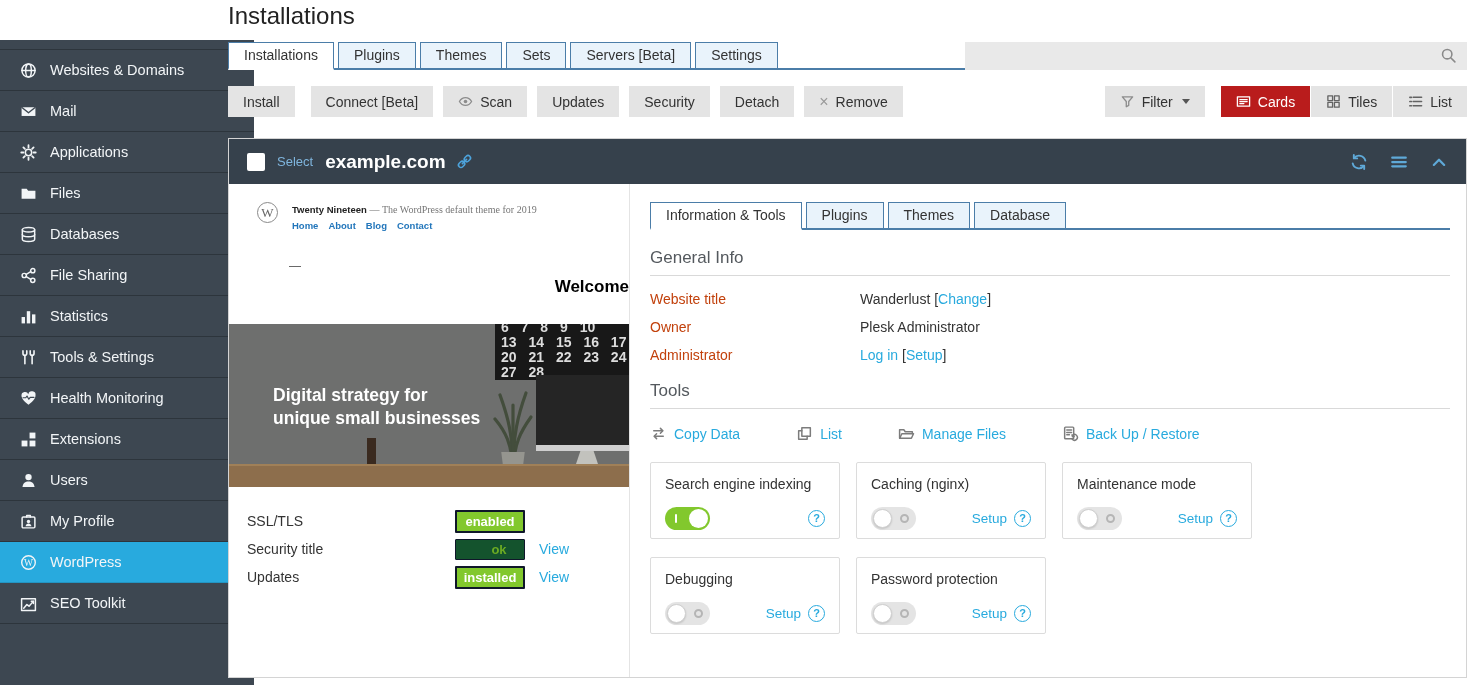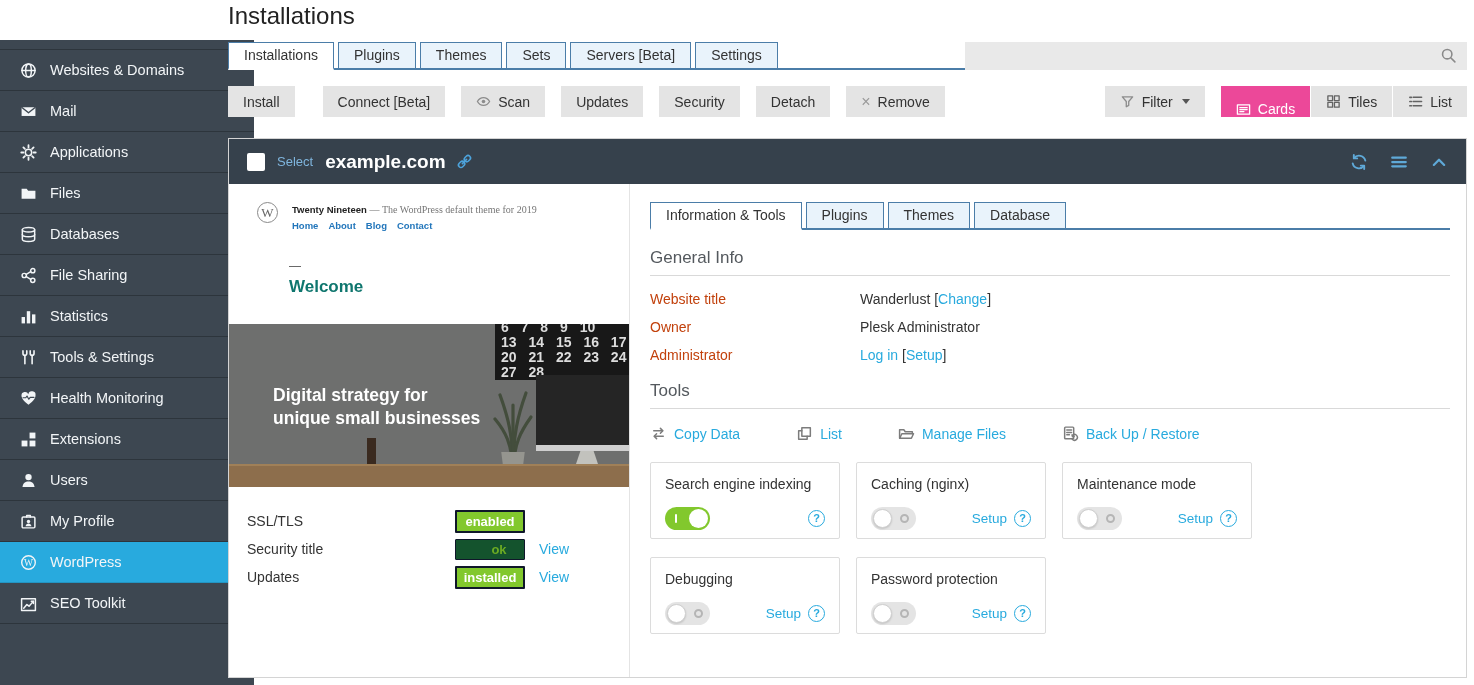--- a/index.html
+++ b/index.html
@@ -27,27 +27,27 @@
   .tab.active { background:#fff; height:28px; margin-bottom:-2px; border-bottom:2px solid #fff; }
   .searchbox { flex:1; background:#e9e9e9; position:relative; }
   .searchbox input { width:100%; height:100%; background:transparent; border:none; outline:none;
     padding:0 36px 0 10px; font-size:14px; }
   .searchbox .icn { position:absolute; right:10px; top:5px; width:17px; height:17px; color:#8a8a8a; cursor:pointer; }
 
   .toolbar { display:flex; align-items:center; margin-top:16px; height:31px; }
   .btn { background:#e4e4e4; height:31px; display:flex; align-items:center; gap:7px;
     padding:0 15px; font-size:14px; color:#333; cursor:pointer; white-space:nowrap; }
   .btn .icn { color:#8c8c8c; width:15px; height:15px; }
-  .btn-group { display:flex; gap:16px; margin-left:28px;justify-content:space-between; }
+  .btn-group { display:flex; gap:10px; margin-left:16px;justify-content:space-between; }
   .tb-right { margin-left:auto; display:flex; align-items:center; }
   .caret { width:0; height:0; border-left:4px solid transparent; border-right:4px solid transparent;
     border-top:5px solid #555; margin-left:2px; }
   .view-group { display:flex; gap:1px; margin-left:16px; }
   .btn.view .icn { color:#636363; }
-  .btn.view.active { background:#ec4899; color:#fff;align-items:flex-end; }
+  .btn.view.active { background:#b91c1c; color:#fff; }
   .btn.view.active .icn { color:#fff; }
 
   
   .card { margin-top:21px; border:1px solid #d4d4d4; height:540px; background:#fff; }
   .card-header { height:45px; background:#36414c; display:flex; align-items:center; padding:0 18px; }
   .checkbox { width:18px; height:18px; background:#fff; border-radius:2px; cursor:pointer; flex:none; }
   .select-lbl { color:#7fb5dd; font-size:13px; margin-left:12px; cursor:pointer; }
   .domain { color:#fff; font-size:19px; font-weight:bold; margin-left:12px; }
   .hdr-link { color:#4da3dc; margin-left:10px; cursor:pointer; }
   .hdr-link .icn { width:17px; height:17px; stroke-width:1.6; }
@@ -61,21 +61,21 @@
   .wp-head { padding:18px 0 0 28px; height:140px; }
   .wp-top { display:flex; gap:14px; }
   .wp-logo { width:21px; height:21px; border:1.5px solid #8a8a8a; border-radius:50%;
     color:#666; font-family:"Liberation Serif", serif; font-size:13px; text-align:center;
     line-height:19px; flex:none; }
   .wp-title-line { font-size:10px; color:#222; padding-top:2px; }
   .wp-title-line b { font-size:9.5px; }
   .wp-tagline { font-family:"Liberation Serif", serif; color:#767676; }
   .wp-nav { display:flex; gap:10px; font-size:9.5px; font-weight:bold; color:#2276bb; margin-top:5px; }
   .wp-dash { color:#555; font-size:12px; margin:28px 0 0 32px; letter-spacing:-1px; }
-  .wp-welcome { font-size:17px; font-weight:bold; color:#0f766e; margin:4px 0 0 32px; }
+  .wp-welcome { font-size:17px; font-weight:bold; color:#000000; margin:4px 0 0 32px;text-align:right; }
 
   .hero { position:relative; height:163px; background:#6e6f6e; overflow:hidden; }
   .hero-cal { position:absolute; right:0; top:-6px; width:134px; height:62px; background:#181818;
     color:#ddd; font-weight:bold; font-size:14px; line-height:15px; padding:2px 0 0 6px;
     word-spacing:8px; white-space:nowrap; }
   .hero-txt { position:absolute; left:44px; top:60px; color:#fff; font-weight:bold;
     font-size:17.5px; line-height:23px; }
   .hero-desk { position:absolute; left:0; right:0; bottom:0; height:23px; background:#8d6e4c;
     border-top:2px solid #a08058; }
   .hero-bottle { position:absolute; left:138px; bottom:23px; width:9px; height:26px; background:#3a2a1f; }

